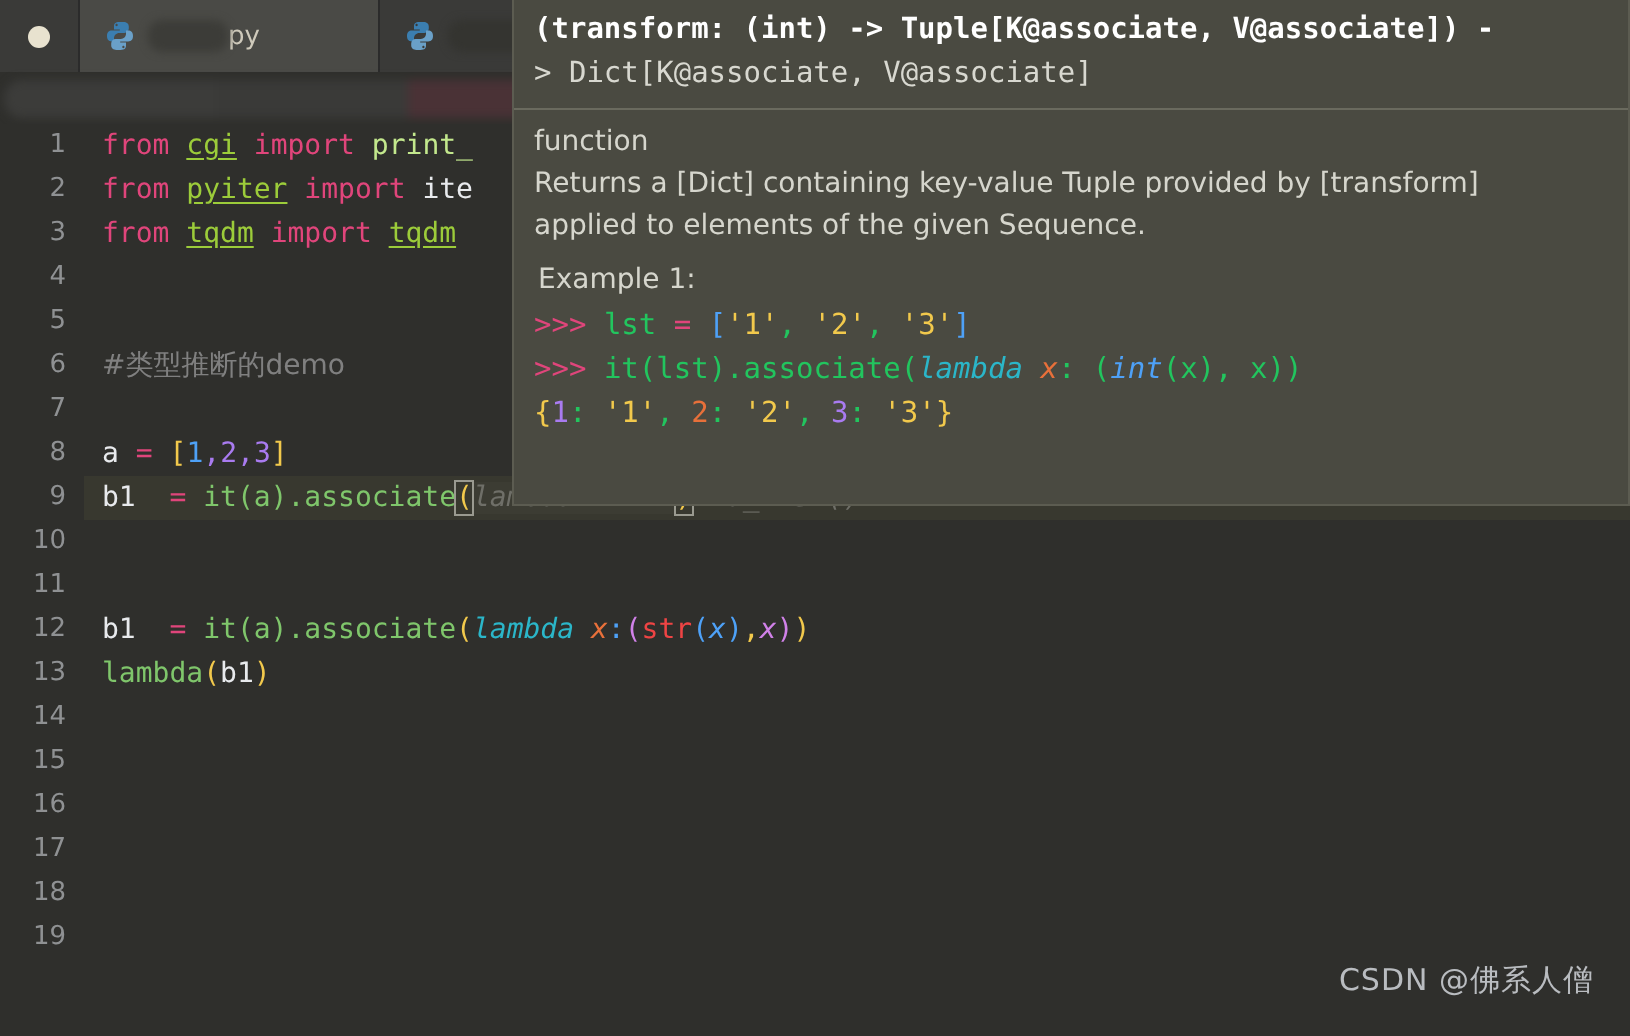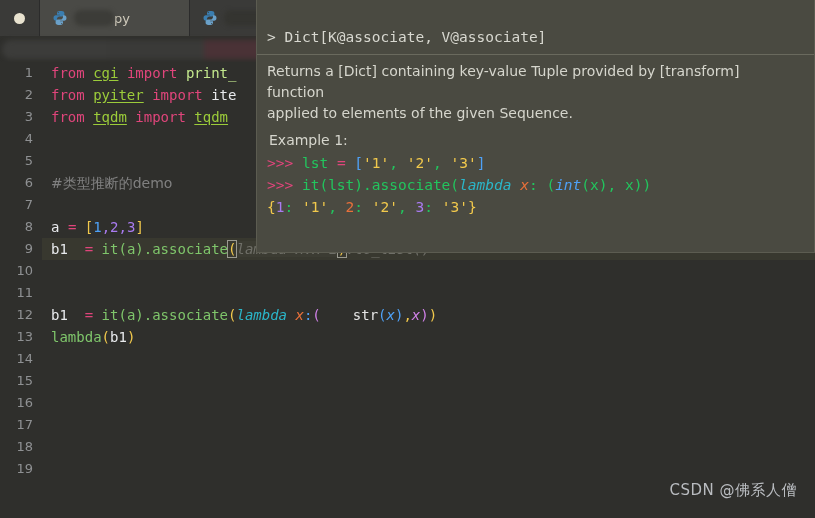--- a/index.html
+++ b/index.html
@@ -162,21 +162,21 @@
   .num-b   { color: #4ea1f7; }
   .num-p   { color: #a97bf0; }
   .br-y    { color: #f2c94c; }
   .br-b    { color: #4ea1f7; }
   .br-m    { color: #d081e8; }
   .eq      { color: #e0457b; }
   .lam     { color: #2bb6c9; font-style: italic; }
   .var-it  { color: #e8703a; font-style: italic; }
   .var-b   { color: #4ea1f7; font-style: italic; }
   .var-m   { color: #d081e8; font-style: italic; }
-  .str-u   { color: #e5e5e5; text-underline-offset: 2px; margin-left: 32px; }
+  .str-u   { color: #ef4444; text-underline-offset: 2px; }
   .ghost   { color: #6f6f68; font-style: italic; }
   .cursor-box {
     outline: 1px solid #9a9a90;
     outline-offset: 0px;
   }
   .ghost-hl { background: #3c3c33; }
 
   
   #doc-popup {
     position: absolute;
@@ -337,27 +337,27 @@
 
       <div class="cline" style="top:242px"><span class="plain">b1</span><span>  </span><span class="eq">=</span><span> </span><span class="fn">it(a).associate</span><span class="br-y">(</span><span class="lam">lambda</span><span> </span><span class="var-it">x</span><span class="br-b">:</span><span class="br-m">(</span><span class="str-u">str</span><span class="br-b">(</span><span class="var-b">x</span><span class="br-b">)</span><span class="br-y">,</span><span class="var-m">x</span><span class="br-m">)</span><span class="br-y">)</span></div>
 
       <div class="cline" style="top:264px"><span class="fn">lambda</span><span class="br-y">(</span><span class="plain">b1</span><span class="br-y">)</span></div>
 
     </div>
   </div>
 
   <div id="doc-popup">
 
-    <div id="doc-sig"><br><span class="sig-cont">&gt; Dict[K@associate, V@associate]</span></div>
+    <div id="doc-sig"><span>(transform: (int) -&gt; Tuple[K@associate, V@associate]) -</span><br><span class="sig-cont">&gt; Dict[K@associate, V@associate]</span></div>
 
     <div id="doc-divider"></div>
 
     <div id="doc-body">
+      <p>function</p>
       <p>Returns a [Dict] containing key-value Tuple provided by [transform]</p>
-      <p>function</p>
       <p>applied to elements of the given Sequence.</p>
     </div>
 
     <div id="doc-example-label">Example 1:</div>
 
     <div id="doc-code"><span class="prompt">&gt;&gt;&gt;</span><span> </span><span class="d-plain">lst</span><span> </span><span class="d-eq">=</span><span> </span><span class="d-brk">[</span><span class="d-str">'1'</span><span class="d-plain">, </span><span class="d-str">'2'</span><span class="d-plain">, </span><span class="d-str">'3'</span><span class="d-brk">]</span>
 <span class="prompt">&gt;&gt;&gt;</span><span> </span><span class="d-plain">it(lst).associate(</span><span class="d-lam">lambda</span><span> </span><span class="d-var">x</span><span class="d-plain">: (</span><span class="d-int">int</span><span class="d-plain">(x), x))</span>
 <span class="d-brace">{</span><span class="d-num1">1</span><span class="d-plain">: </span><span class="d-str">'1'</span><span class="d-plain">, </span><span class="d-num2">2</span><span class="d-plain">: </span><span class="d-str">'2'</span><span class="d-plain">, </span><span class="d-num3">3</span><span class="d-plain">: </span><span class="d-str">'3'</span><span class="d-brace">}</span></div>
 
   </div>

